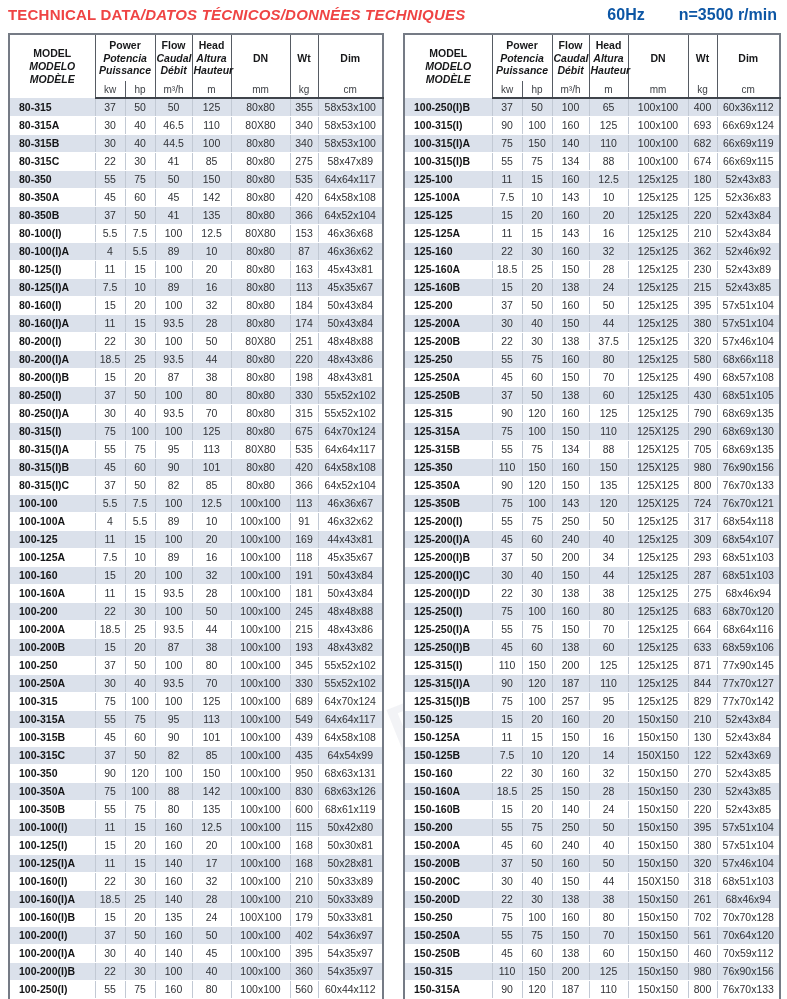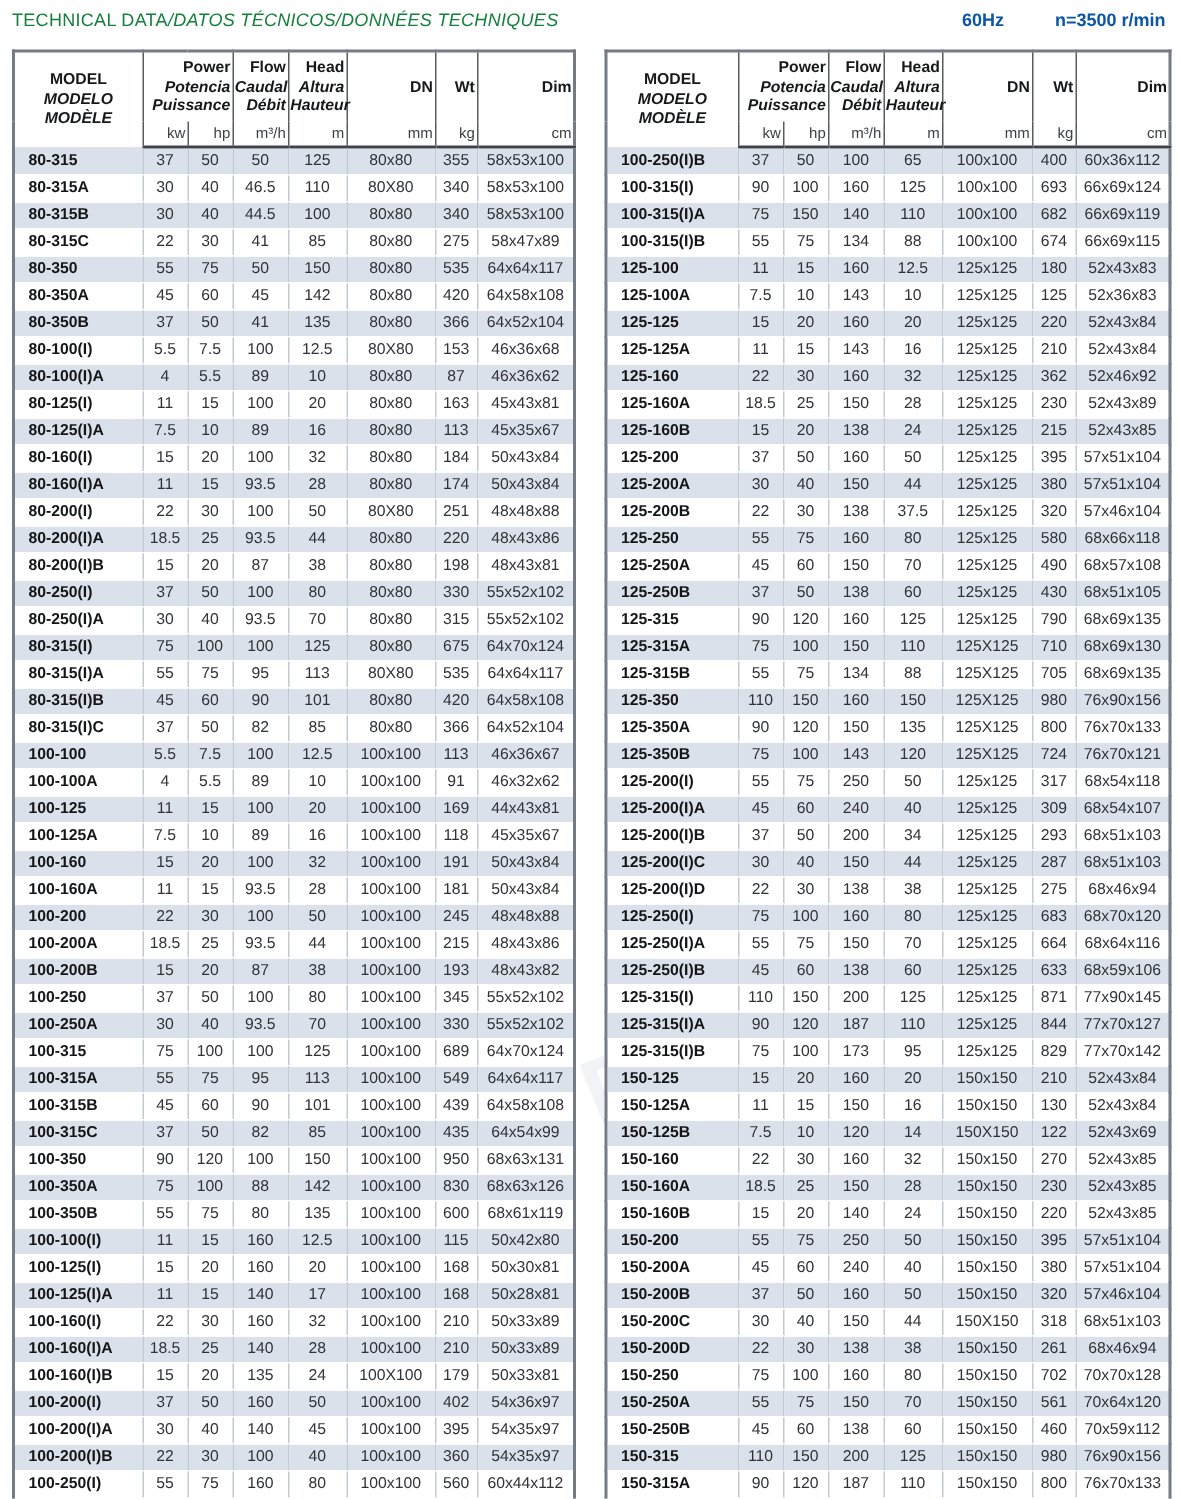--- a/index.html
+++ b/index.html
@@ -5,43 +5,43 @@
   * { margin:0; padding:0; box-sizing:border-box; }
   html,body { background:#ffffff; }
   body {
     width:787px; height:999px; position:relative; overflow:hidden;
     font-family:"Liberation Sans", sans-serif;
   }
   .page-header {
     position:absolute; top:6px; left:8px; right:10px;
     display:flex; justify-content:space-between; align-items:baseline;
   }
-  .page-title { font-size:12px; font-weight:normal; color:#15803d; letter-spacing:0.2px; }
+  .page-title { font-size:15px; font-weight:bold; color:#ef4444; letter-spacing:0.2px; }
   .page-title .i { font-style:italic; }
-  .specs { font-size:12px; font-weight:bold; color:#0c56a5; display:flex; gap:34px; }
+  .specs { font-size:16px; font-weight:bold; color:#0c56a5; display:flex; gap:34px; }
   .watermark {
     position:absolute; font-size:64px; font-weight:bold; letter-spacing:10px;
     color:rgba(110,125,150,0.09); transform:rotate(-22deg); white-space:nowrap;
     pointer-events:none;
   }
   .wm1 { top:250px; left:30px; }
   .wm2 { top:640px; left:380px; }
 
   .table-wrap { position:absolute; top:33px; }
   .table-wrap.left  { left:8px;   width:374px; }
   .table-wrap.right { left:403px; width:376px; }
 
   table {
     width:100%; border-collapse:collapse; table-layout:fixed;
     border:2px solid #757b85; background:#fff;
   }
   thead th {
     font-size:10.5px; font-weight:bold; color:#17181a;
     border-right:1px solid #565b63; vertical-align:middle;
-    background:#fff; padding:2px 1px; text-align:right;
+    background:#fff; padding:2px 1px; text-align:center;
   }
   thead th:last-child { border-right:none;margin-top:36px; }
   thead tr.labels th { height:47px; border-bottom:none; }
   thead tr.units th {
     height:17px; font-size:10px; font-weight:normal; color:#3c3f44;
     border-bottom:2px solid #3f444b;
   }
   th .line { display:block; line-height:1.22; }
   th .line.i { font-style:italic; }
   th.model-h { text-align:center; }
@@ -863,21 +863,21 @@
           <td>790</td>
           <td>68x69x135</td>
         </tr>
         <tr class="shaded">
           <td class="model-cell">125-315A</td>
           <td>75</td>
           <td>100</td>
           <td>150</td>
           <td>110</td>
           <td>125X125</td>
-          <td>710</td>
+          <td>290</td>
           <td>68x69x130</td>
         </tr>
         <tr class="">
           <td class="model-cell">125-315B</td>
           <td>55</td>
           <td>75</td>
           <td>134</td>
           <td>88</td>
           <td>125X125</td>
           <td>705</td>
@@ -1010,21 +1010,21 @@
           <td>187</td>
           <td>110</td>
           <td>125x125</td>
           <td>844</td>
           <td>77x70x127</td>
         </tr>
         <tr class="">
           <td class="model-cell">125-315(I)B</td>
           <td>75</td>
           <td>100</td>
-          <td>173</td>
+          <td>257</td>
           <td>95</td>
           <td>125x125</td>
           <td>829</td>
           <td>77x70x142</td>
         </tr>
         <tr class="shaded">
           <td class="model-cell">150-125</td>
           <td>15</td>
           <td>20</td>
           <td>160</td>

